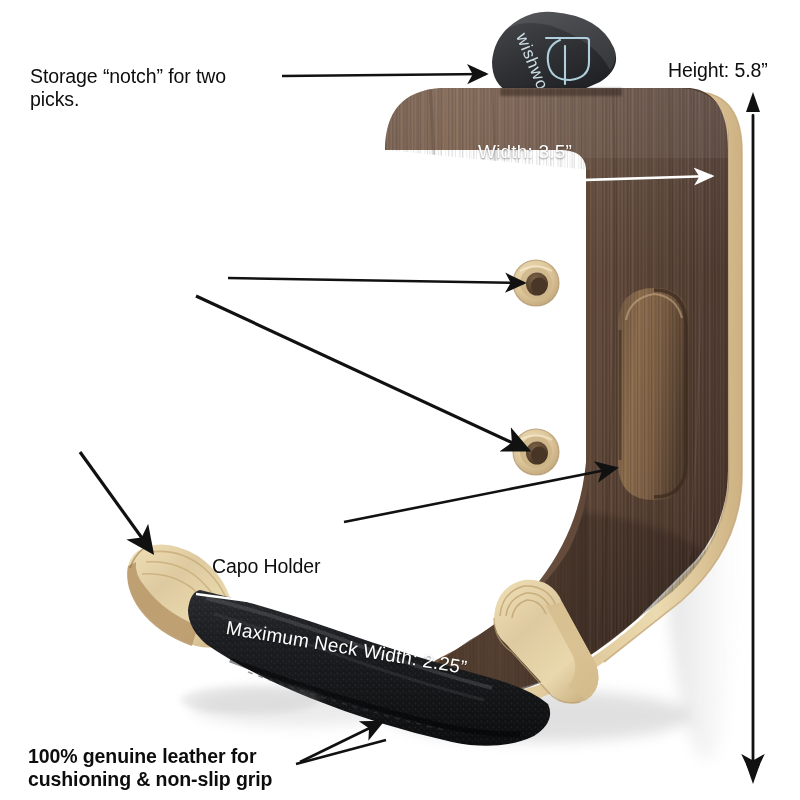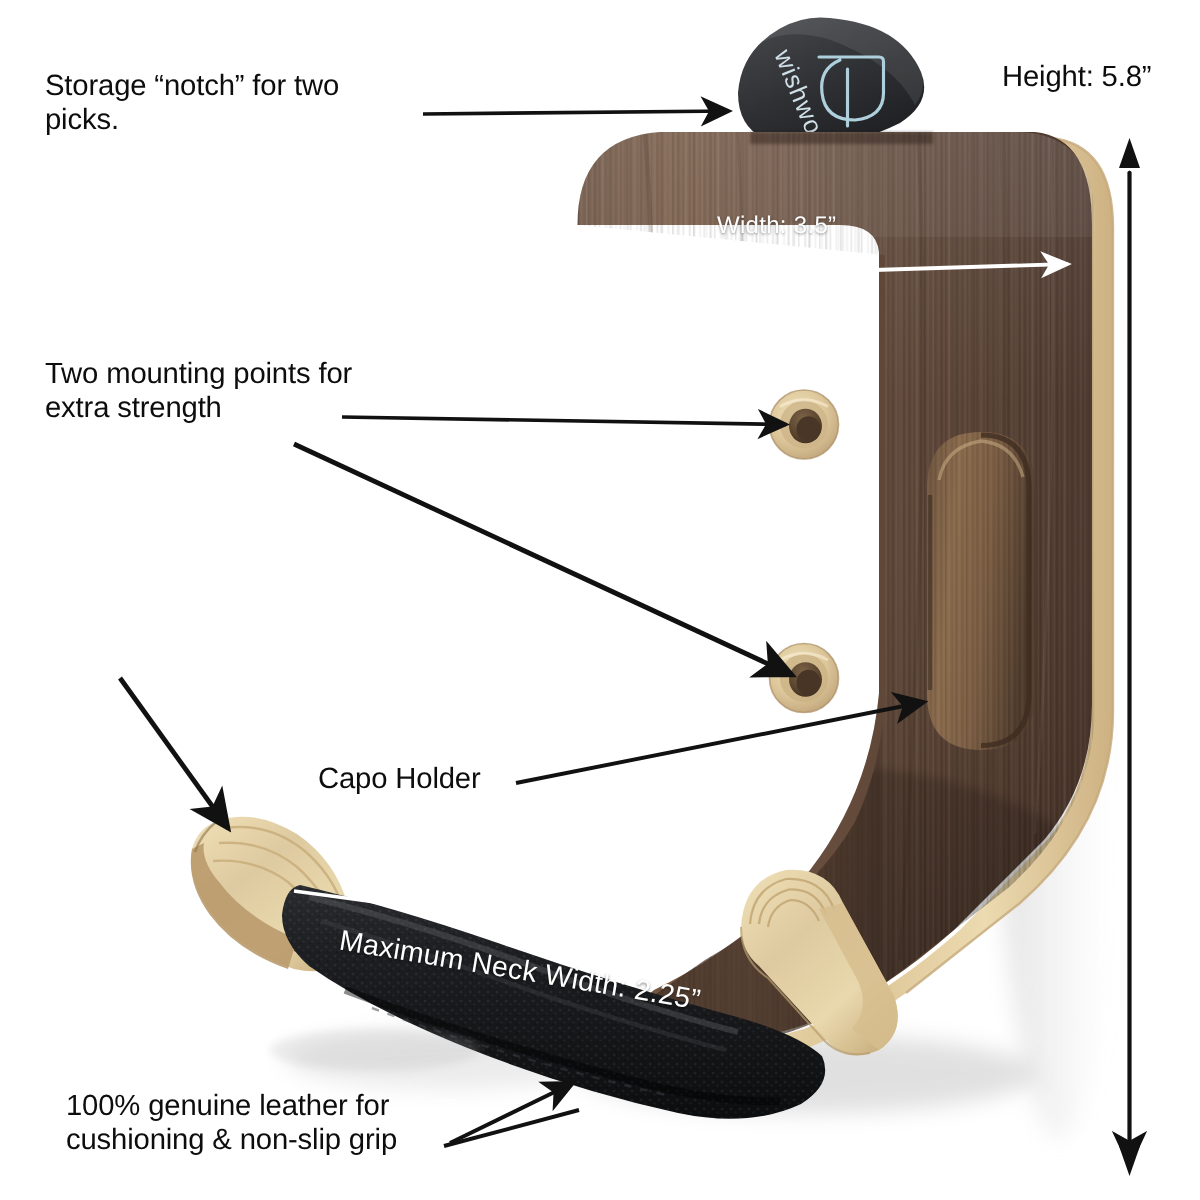--- a/index.html
+++ b/index.html
@@ -13,35 +13,36 @@
   svg#art{position:absolute;left:0;top:0;width:800px;height:800px;}
 
   .anno{
     position:absolute;
     color:#0d0d0d;
     font-size:19.5px;
     line-height:1.16;
     letter-spacing:-0.1px;
     white-space:pre-line;
     font-weight:400;
+    margin-top:19px;
   }
   .dim-white{
     position:absolute;
     color:#ffffff;
-    font-size:16px;
+    font-size:19px;
     line-height:1.1;
     letter-spacing:0.2px;
     text-shadow:0 1px 2px rgba(0,0,0,.45);
     white-space:nowrap;
   }
   #lbl-storage{left:30px;top:46px;width:250px;}
   #lbl-mounting{left:30px;top:238px;width:270px;}
   #lbl-plywood{left:30px;top:394px;width:250px;}
-  #lbl-capo{left:212px;top:508px;}
-  #lbl-leather{left:44px;top:726px;width:290px;}
+  #lbl-capo{left:212px;top:536px;}
+  #lbl-leather{left:28px;top:726px;width:290px;font-weight:bold;}
   #lbl-height{left:668px;top:40px;}
 
   #lbl-width{left:478px;top:142px;}
   #lbl-neck{
     left:228px;top:618px;
     transform:rotate(9.5deg);
     transform-origin:left top;
     font-size:19px;
   }
 </style>
@@ -418,22 +419,20 @@
 
       <line x1="296" y1="764" x2="386" y2="740" stroke-width="2.6"></line>
       <line x1="386" y1="740" x2="380" y2="742" stroke-width="0.1"></line>
       <line x1="300" y1="762" x2="382" y2="722" stroke-width="2.6" marker-end="url(#arrowBlack)"></line>
     </g>
   </svg>
 
   <div class="anno" id="lbl-storage">Storage “notch” for two
 picks.</div>
 
-  <div class="anno" id="lbl-mounting">Two mounting points for
-extra strength</div>
 
 
   <div class="anno" id="lbl-capo">Capo Holder</div>
 
   <div class="anno" id="lbl-leather">100% genuine leather for
 cushioning &amp; non-slip grip</div>
 
   <div class="anno" id="lbl-height">Height: 5.8”</div>
 
   <div class="dim-white" id="lbl-width">Width: 3.5”</div>

